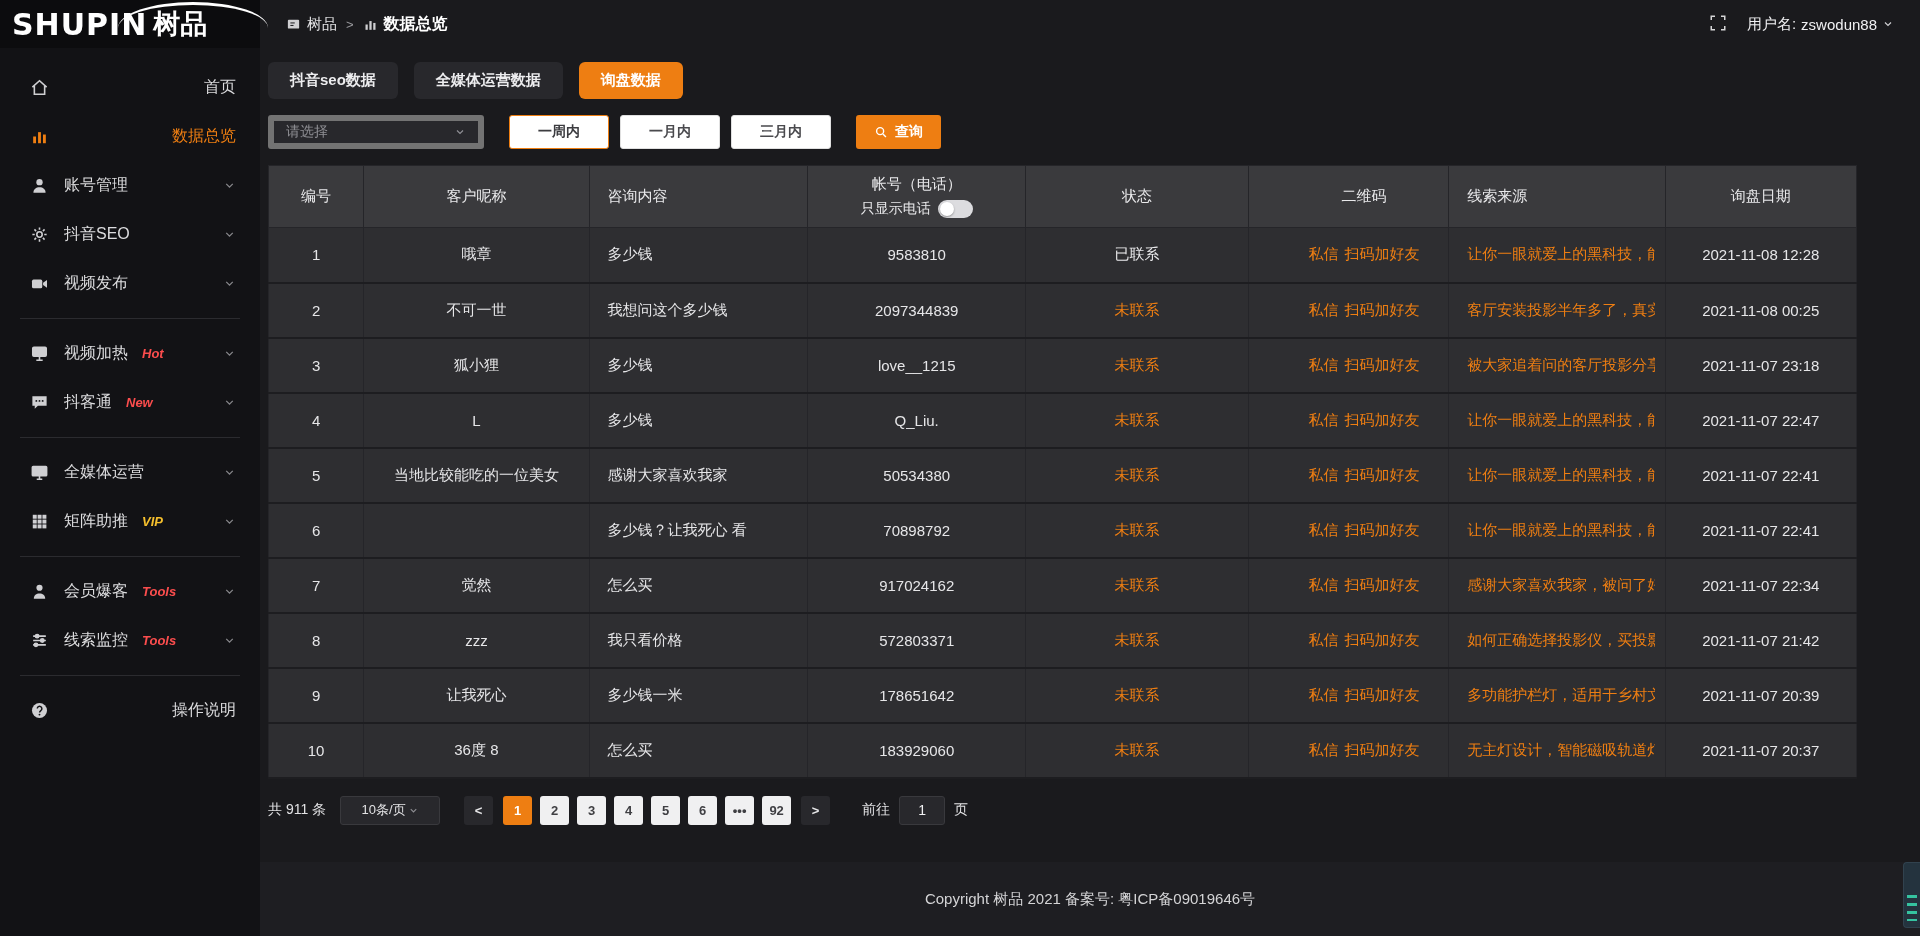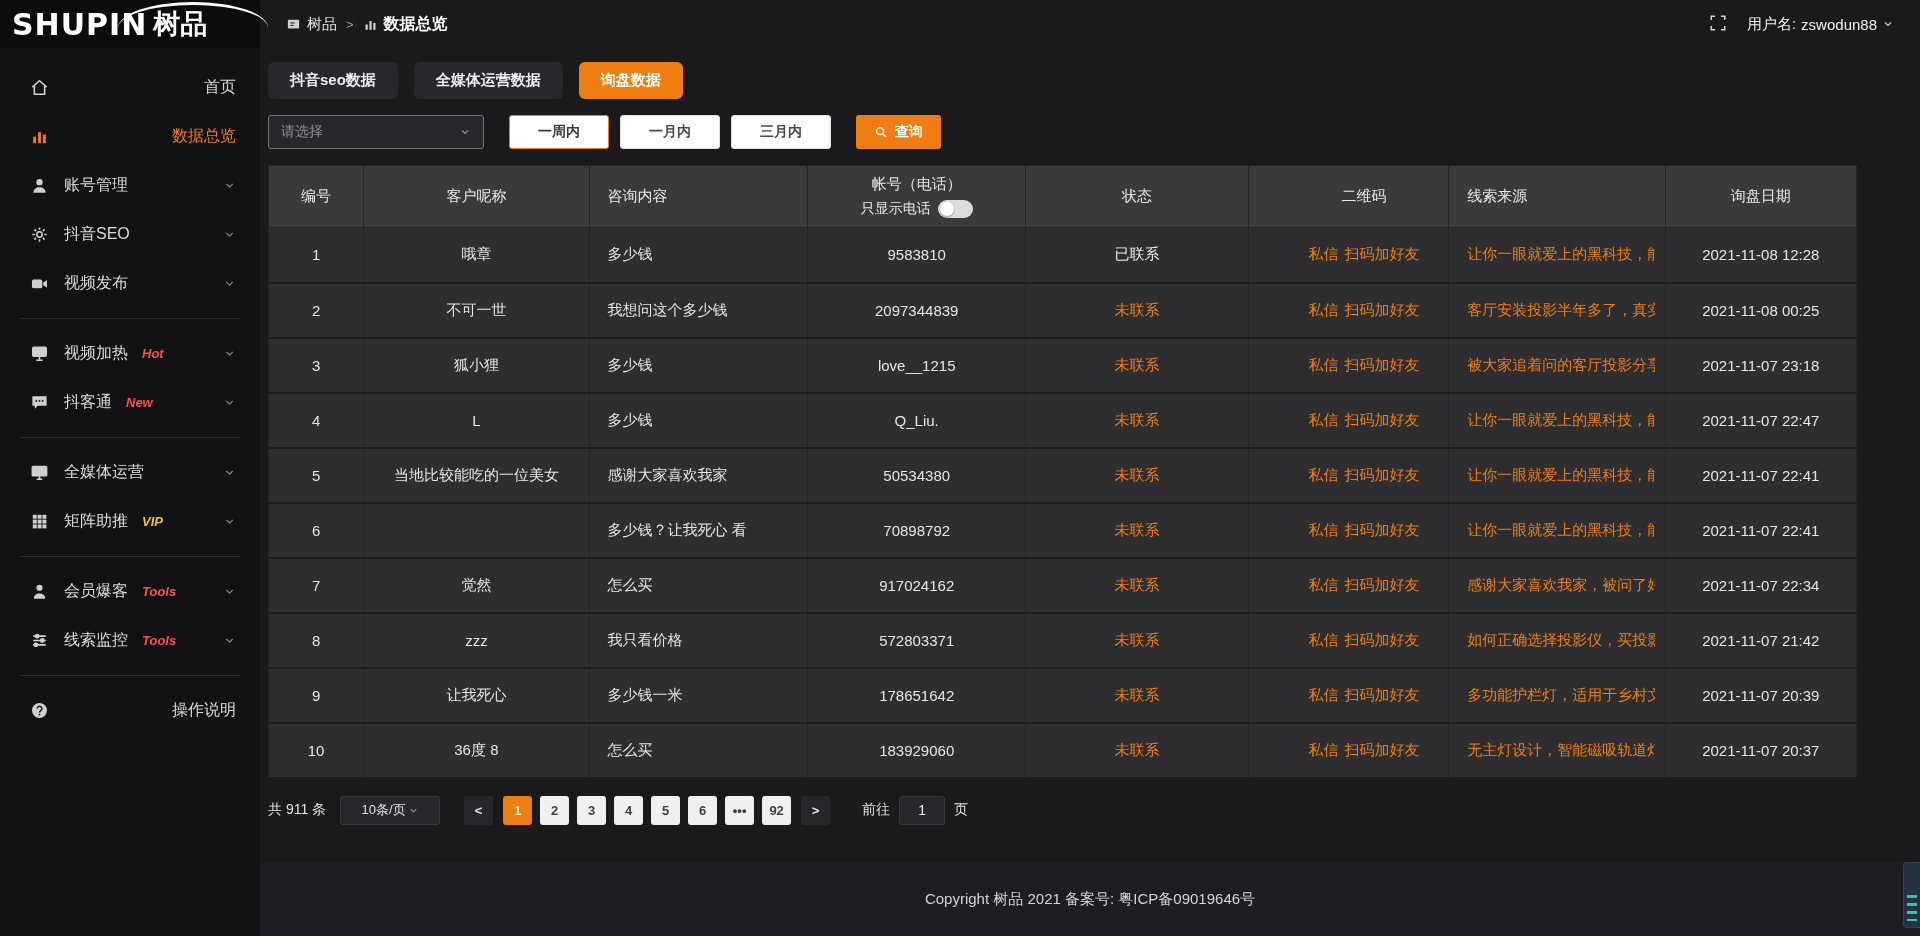--- a/index.html
+++ b/index.html
@@ -41,21 +41,21 @@
   .content{flex:1; padding:14px 63px 0 8px;}
 
   
   .tabs{display:flex; gap:16px;}
   .tab-btn{height:37px; padding:0 22px; border:none; border-radius:6px; background:#28282c; color:#ededef;
     font-size:15px; font-weight:bold; cursor:pointer; font-family:inherit;}
   .tab-btn.active{background:var(--accent); color:#fff;}
 
   
   .filter-row{display:flex; align-items:center; margin-top:16px; gap:11px;}
-  .select-box{width:216px; height:34px; background:#28282c; border:1px solid #737373; border-radius:3px;
+  .select-box{width:216px; height:34px; background:#28282c; border:6px solid #737373; border-radius:3px;
     display:flex; align-items:center; padding:0 12px; color:#8f8f94; font-size:14px; cursor:pointer; margin-right:14px;}
   .select-box svg{margin-left:auto; width:12px; height:12px; color:#8f8f94;}
   .period-btn{height:34px; min-width:73px; padding:0 28px; border-radius:3px; background:#ffffff; border:1px solid #e0e0e0;
     color:#4a4a4e; font-size:14px; font-weight:bold; cursor:pointer; font-family:inherit;}
   .period-btn.selected{border:1px solid var(--accent); color:#3c3c40;}
   .search-btn{height:34px; padding:0 18px; margin-left:14px; border:none; border-radius:3px; background:var(--accent);
     color:#fff; font-size:14px; font-weight:bold; display:flex; align-items:center; gap:7px; cursor:pointer; font-family:inherit;}
   .search-btn svg{width:14px;height:14px;}
 
   

